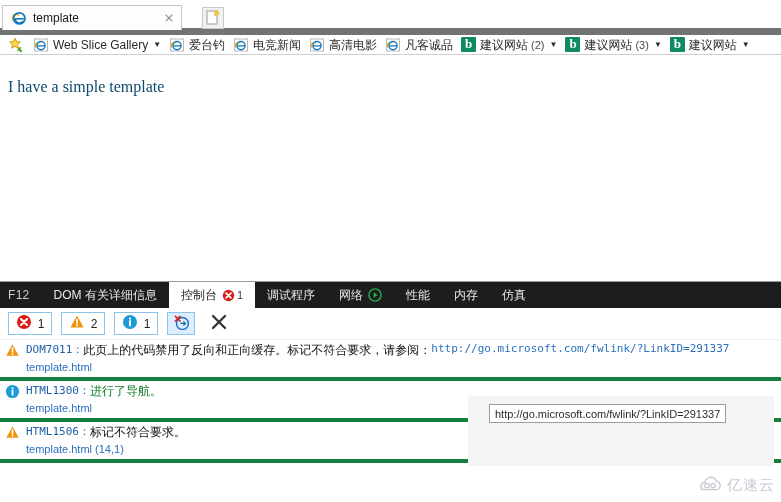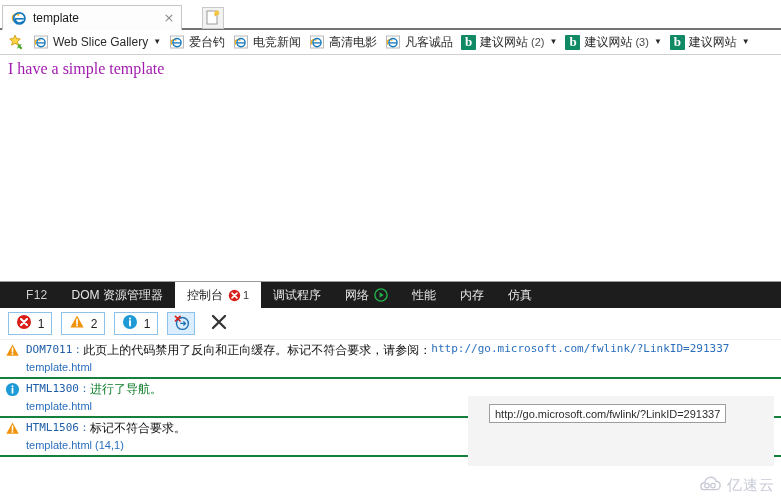--- a/index.html
+++ b/index.html
@@ -85,21 +85,21 @@
   }
   .tabstrip-filler {
     flex: 1 1 auto;
     height: 100%;
   }
 
   
   .favbar {
     height: 27px;
     background: #ffffff;
-    border-top: 2px solid #737373;
+    border-top: 7px solid #737373;
     border-bottom: 1px solid #cfcfcf;
     display: flex;
     align-items: center;
     padding-left: 4px;
     box-sizing: border-box;
     overflow: hidden;
   }
   .fav-item {
     display: flex;
     align-items: center;
@@ -161,22 +161,22 @@
     left: 0;
     top: 56px;
     width: 781px;
     height: 225px;
     background: #ffffff;
     overflow: hidden;
   }
   .page-text {
     font-family: "Liberation Serif", "DejaVu Serif", serif;
     font-size: 16px;
-    color: #a21caf;
-    margin: 4px 0 0 8px;
+    color: #0c4a6e;
+    margin: 22px 0 0 8px;
   }
 
   
   .devtools {
     position: absolute;
     left: 0;
     top: 281px;
     width: 781px;
     height: 221px;
     background: #ffffff;
@@ -188,21 +188,21 @@
     height: 26px;
     background: #1d1d1d;
     display: flex;
     align-items: stretch;
     font-size: 12px;
   }
   .dt-f12 {
     color: #cfcfcf;
     display: flex;
     align-items: center;
-    padding: 0 12px 0 26px;
+    padding: 0 12px 0 8px;
     font-size: 12px;
     letter-spacing: .3px;
   }
   .dt-tab {
     color: #e8e8e8;
     display: flex;
     align-items: center;
     padding: 0 12px;
     white-space: nowrap;
   }
@@ -268,21 +268,21 @@
   }
 
   
   .console-list {
     height: 160px;
     overflow: hidden;
     background: #ffffff;
     font-family: "DejaVu Sans Mono", "Liberation Mono", monospace;
   }
   .msg {
-    border-bottom: 2px solid #15803d;
+    border-bottom: 4px solid #15803d;
   }
   .msg.highlight { background: #f2f2f2; }
   .msg-line1 {
     display: flex;
     align-items: flex-start;
     padding: 2px 0 1px 5px;
     min-height: 16px;
   }
   .msg-ico {
     width: 15px; height: 15px;
@@ -496,21 +496,21 @@
 <div class="viewport">
   <p class="page-text">I have a simple template</p>
 </div>
 
 <div class="devtools">
 
   <div class="dt-tabbar">
     <div class="dt-f12">F12</div>
 
     <div class="dt-tab">
-      <span>DOM 资源管理器</span>
+      <span>DOM 有关详细信息</span>
     </div>
 
     <div class="dt-tab active">
       <span>控制台</span>
       <span class="badge-err">
         <svg width="13" height="13" viewBox="0 0 16 16">
           <circle cx="8" cy="8" r="7" fill="#d91e18"></circle>
           <path d="M5 5l6 6M11 5l-6 6" stroke="#fff" stroke-width="2.1" stroke-linecap="round"></path>
         </svg>
       </span>

